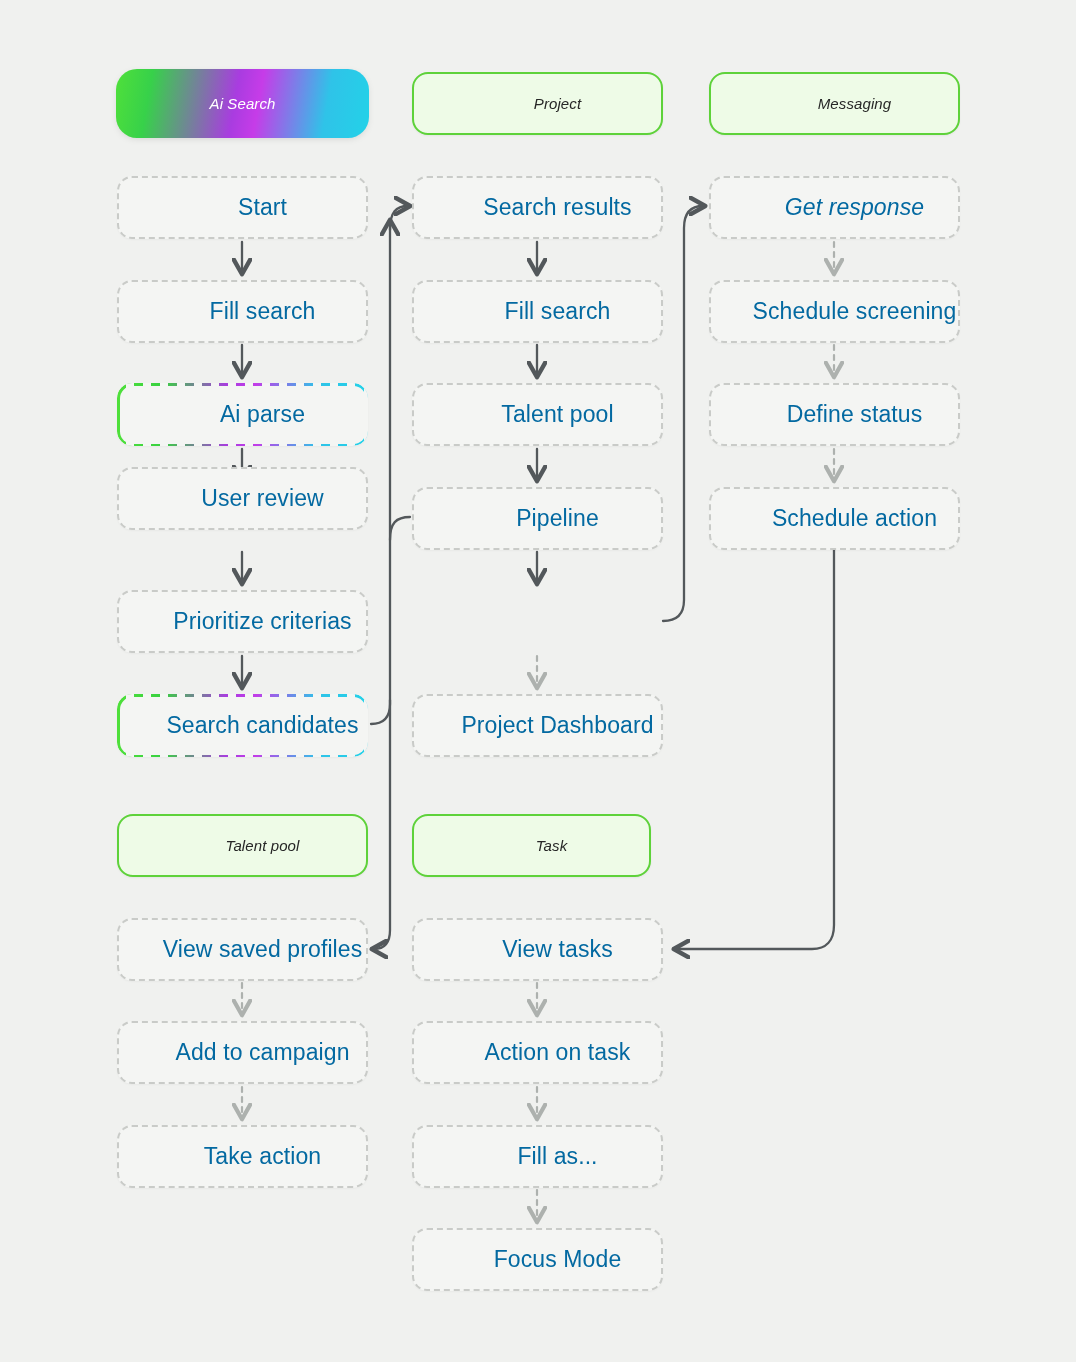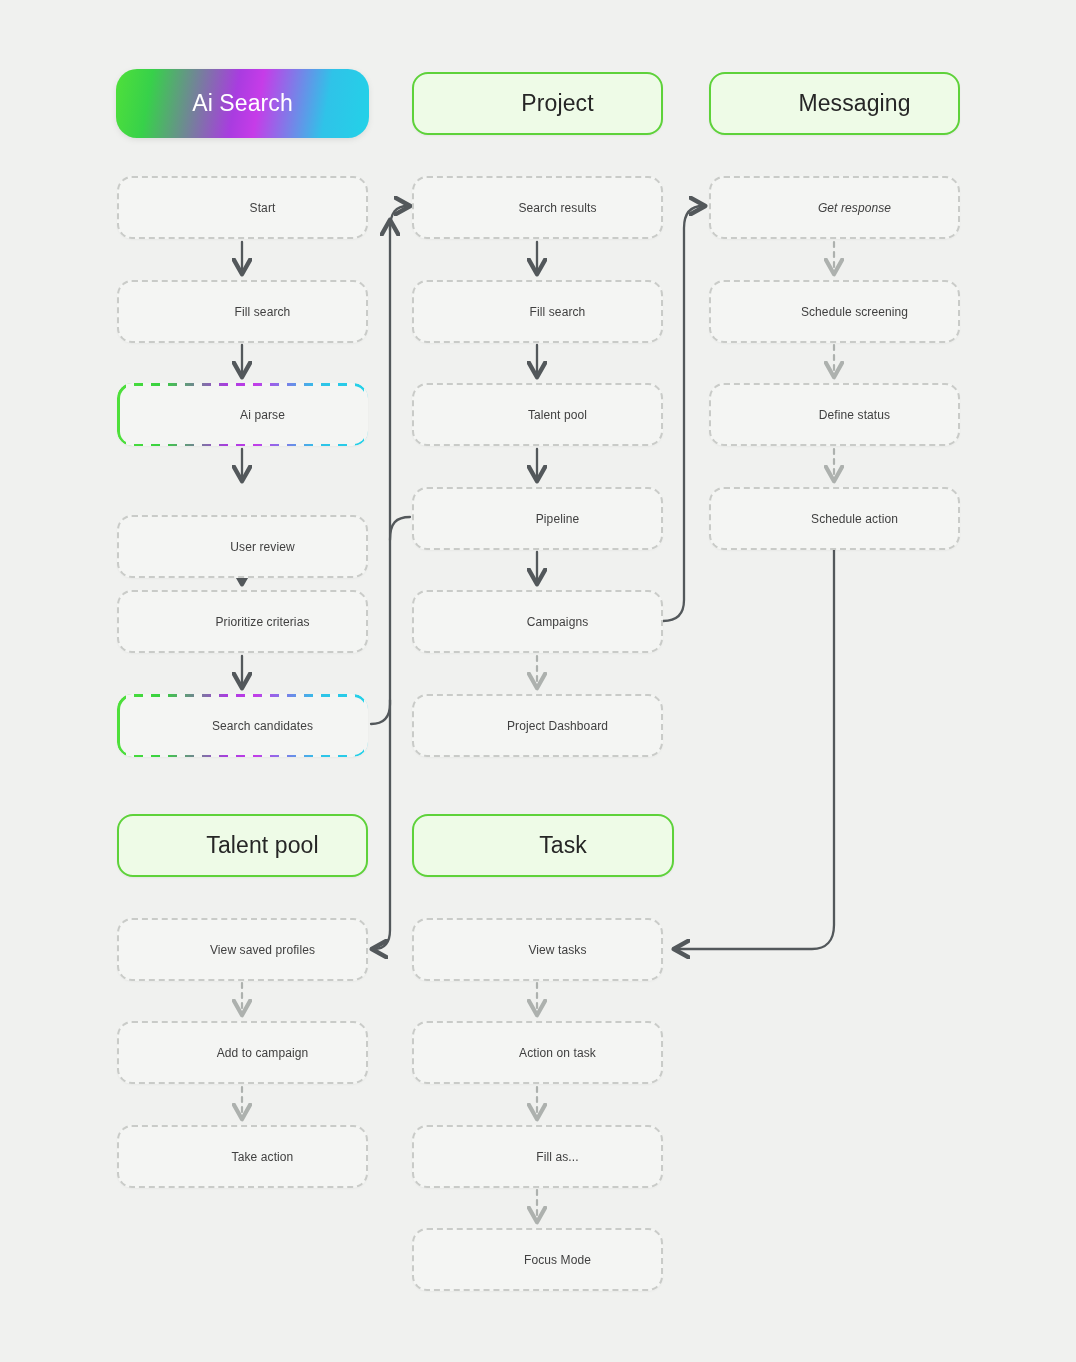--- a/index.html
+++ b/index.html
@@ -22,22 +22,23 @@
     display:flex;align-items:center;justify-content:center;
     text-align:center;
     z-index:2;
     padding-left:40px;
   }
 
   
   .hdr{
     height:63px;
     border-radius:16px;
-    font-size:23px;
+    font-size:15px;
     letter-spacing:.1px;
+    font-style:italic;
   }
   .hdr-green{
     background:#eefbe7;
     border:2.5px solid #5ed23a;
     color:#262626;
     box-shadow:0 1px 2px rgba(0,0,0,.05);
   }
   .hdr-dark{
     background:#0e0e0e;
     color:#ffffff;
@@ -56,22 +57,22 @@
     filter:blur(.4px);
   }
   .hdr-dark .lbl{position:relative;z-index:1;}
 
   
   .step{
     height:63px;
     border-radius:15px;
     background:#f4f5f3;
     border:2px dashed #c9cbc8;
-    color:#404040;
-    font-size:12px;
+    color:#0369a1;
+    font-size:23px;
     letter-spacing:.1px;
     box-shadow:0 1px 2px rgba(0,0,0,.035);
   }
   
   .step.grad{
     border:none;
     background:#f4f5f3;
     position:absolute;
   }
   .step.grad::after{
@@ -170,21 +171,21 @@
 
   <div class="node step" style="left:117px;top:176px;width:251px;">
     <span class="lbl">Start</span>
   </div>
   <div class="node step" style="left:117px;top:280px;width:251px;">
     <span class="lbl">Fill search</span>
   </div>
   <div class="node step grad" style="left:117px;top:383px;width:251px;">
     <span class="lbl">Ai parse</span>
   </div>
-  <div class="node step" style="left:117px;top:515px;width:251px;">
+  <div class="node step" style="left:117px;top:467px;width:251px;">
     <span class="lbl">User review</span>
   </div>
   <div class="node step" style="left:117px;top:590px;width:251px;">
     <span class="lbl">Prioritize criterias</span>
   </div>
   <div class="node step grad" style="left:117px;top:694px;width:251px;">
     <span class="lbl">Search candidates</span>
   </div>
 
   <div class="node hdr hdr-green" style="left:117px;top:814px;width:251px;">
@@ -210,28 +211,25 @@
   </div>
   <div class="node step" style="left:412px;top:280px;width:251px;">
     <span class="lbl">Fill search</span>
   </div>
   <div class="node step" style="left:412px;top:383px;width:251px;">
     <span class="lbl">Talent pool</span>
   </div>
   <div class="node step" style="left:412px;top:487px;width:251px;">
     <span class="lbl">Pipeline</span>
   </div>
-  <div class="node step" style="left:412px;top:590px;width:251px;">
-    <span class="lbl">Campaigns</span>
-  </div>
   <div class="node step" style="left:412px;top:694px;width:251px;">
     <span class="lbl">Project Dashboard</span>
   </div>
 
-  <div class="node hdr hdr-green" style="left:412px;top:814px;width:262px;">
+  <div class="node hdr hdr-green" style="left:412px;top:814px;width:239px;">
     <span class="lbl">Task</span>
   </div>
 
   <div class="node step" style="left:412px;top:918px;width:251px;">
     <span class="lbl">View tasks</span>
   </div>
   <div class="node step" style="left:412px;top:1021px;width:251px;">
     <span class="lbl">Action on task</span>
   </div>
   <div class="node step" style="left:412px;top:1125px;width:251px;">

